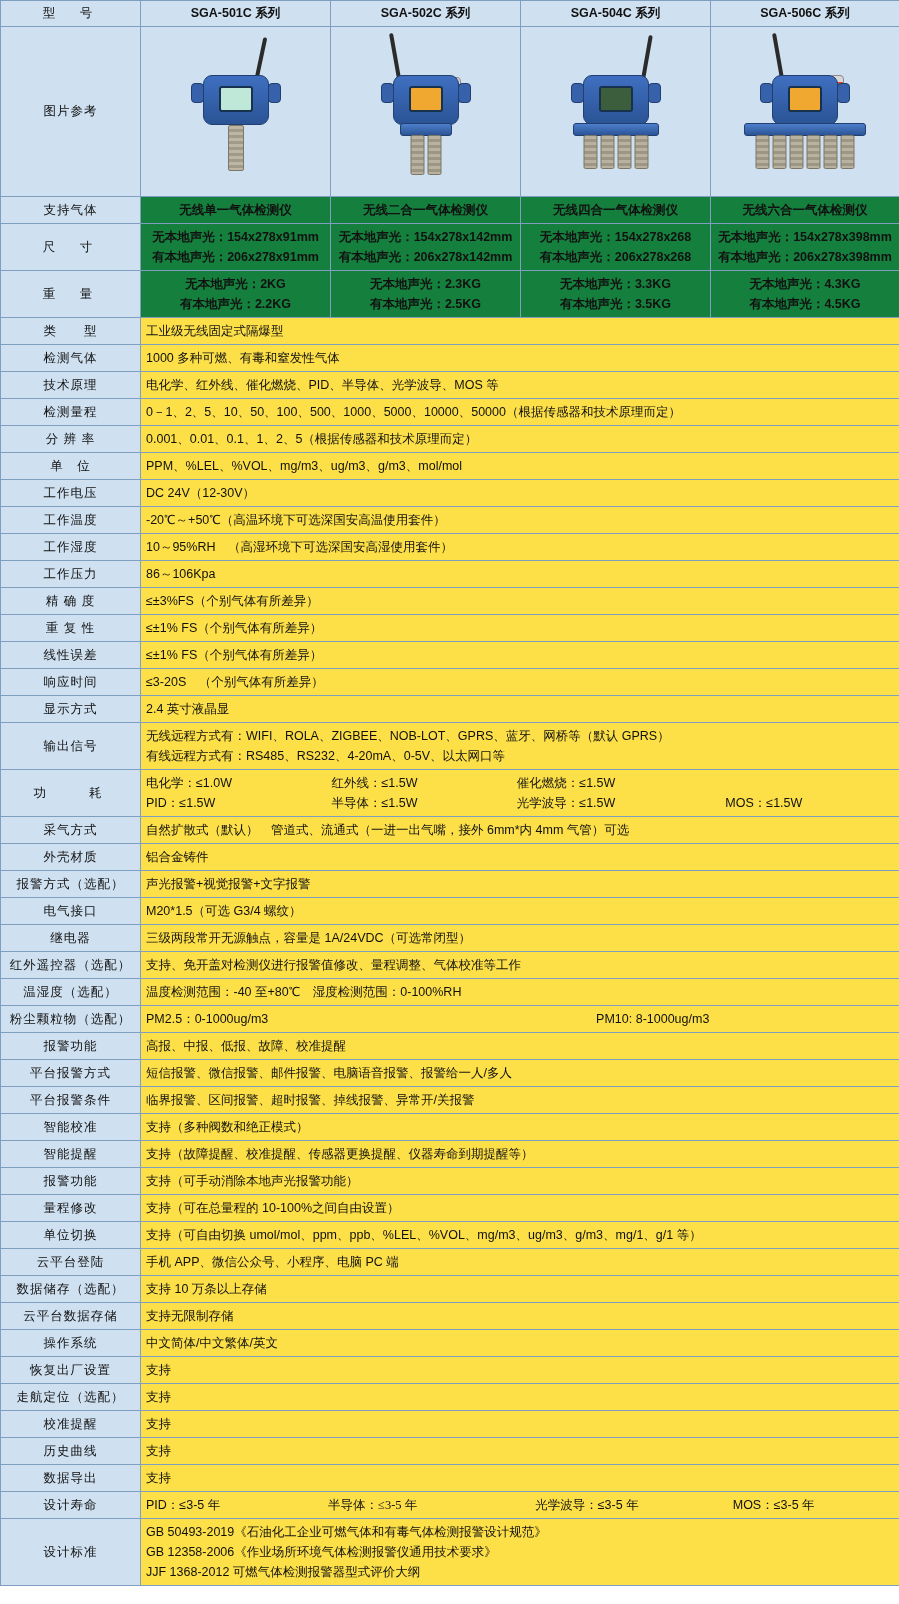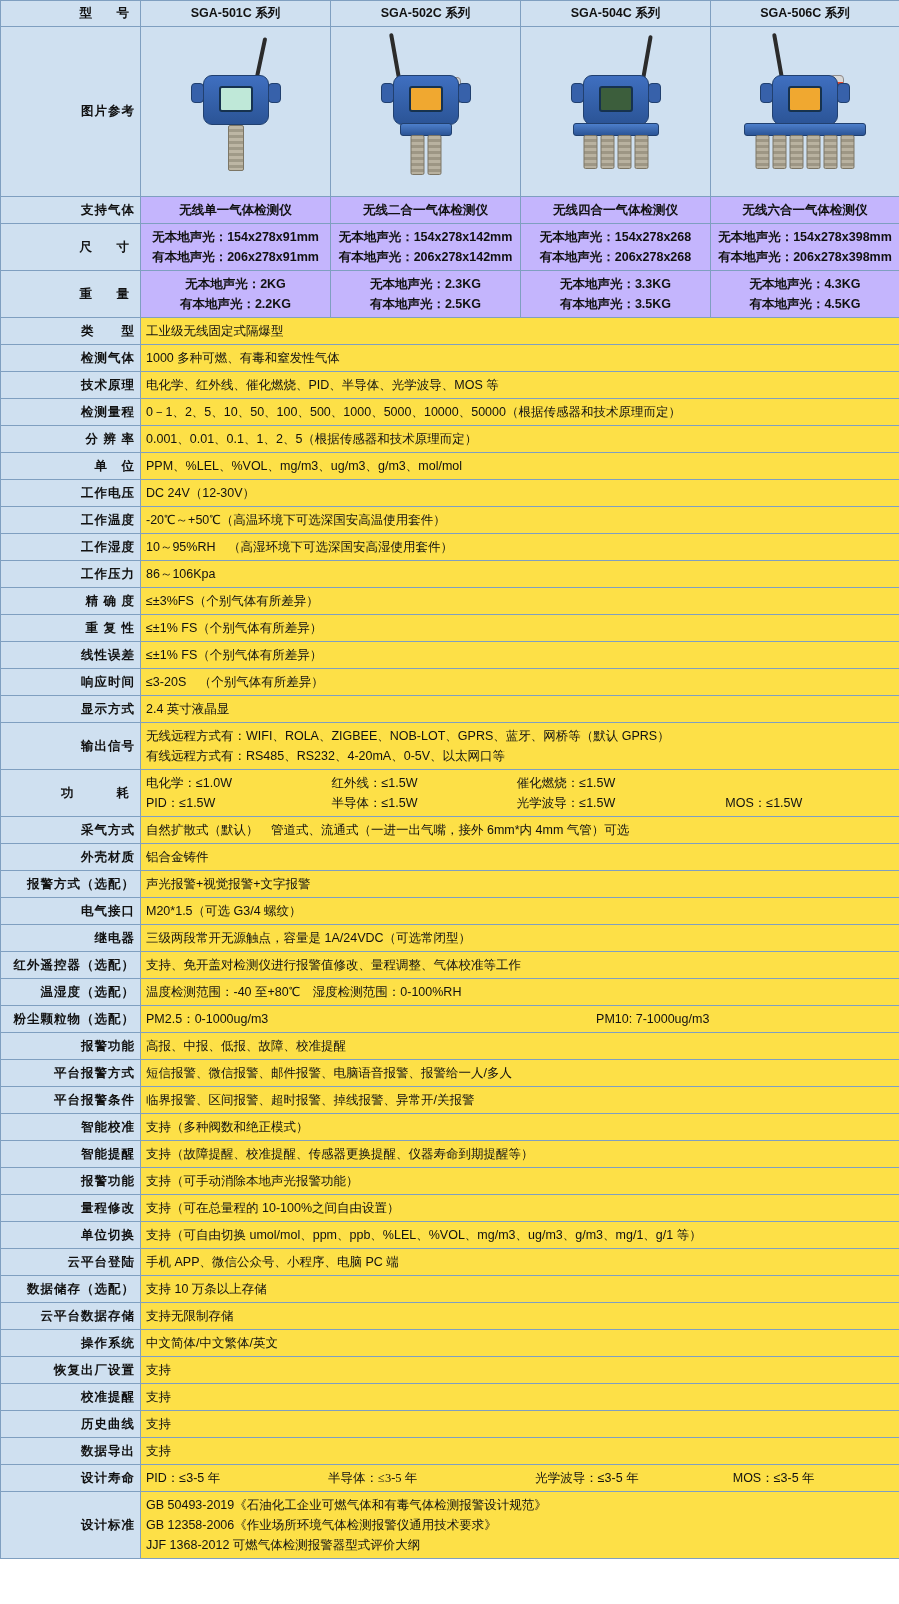--- a/index.html
+++ b/index.html
@@ -23,36 +23,36 @@
     border: 1px solid #7f9fc0;
     font-size: 12.5px;
     color: #111111;
     padding: 3px 5px;
     vertical-align: middle;
   }
   
   td.lbl {
     width: 140px;
     background: #cfe0f0;
-    text-align: right;
-    font-weight: bold;
+    text-align: center;
+    font-weight: normal;
     letter-spacing: 1px;
     color: #111;
   }
   td.lbl.sp { letter-spacing: 6px; }
   
   td.modelhdr {
     background: #cfe0f0;
     text-align: center;
     font-weight: bold;
     height: 26px;
     font-size: 12.5px;
   }
   td.valcell {
-    background: #c4b5fd;
+    background: #15803d;
     text-align: center;
     font-weight: bold;
     font-size: 12px;
     line-height: 20px;
   }
   td.val {
     background: #fde047;
     text-align: left;
     font-size: 12.5px;
     line-height: 20px;
@@ -421,21 +421,21 @@
     <td class="lbl">温湿度（选配）</td>
     <td class="val" colspan="4">温度检测范围：-40 至+80℃　湿度检测范围：0-100%RH</td>
   </tr>
 
   <tr>
     <td class="lbl">粉尘颗粒物（选配）</td>
     <td class="val" colspan="4">
       <div class="grid2">
               <div class="r">
         <span class="c" style="padding-right:70px;">PM2.5：0-1000ug/m3</span>
-        <span class="c">PM10: 7-1000ug/m3</span>
+        <span class="c">PM10: 8-1000ug/m3</span>
       </div>
             </div>
     </td>
   </tr>
 
   <tr>
     <td class="lbl">报警功能</td>
     <td class="val" colspan="4">高报、中报、低报、故障、校准提醒</td>
   </tr>
   <tr>
@@ -477,20 +477,24 @@
   <tr>
     <td class="lbl">云平台数据存储</td>
     <td class="val" colspan="4">支持无限制存储</td>
   </tr>
   <tr>
     <td class="lbl">操作系统</td>
     <td class="val" colspan="4">中文简体/中文繁体/英文</td>
   </tr>
   <tr>
     <td class="lbl">恢复出厂设置</td>
+    <td class="val" colspan="4">支持</td>
+  </tr>
+  <tr>
+    <td class="lbl">走航定位（选配）</td>
     <td class="val" colspan="4">支持</td>
   </tr>
   <tr>
     <td class="lbl">校准提醒</td>
     <td class="val" colspan="4">支持</td>
   </tr>
   <tr>
     <td class="lbl">历史曲线</td>
     <td class="val" colspan="4">支持</td>
   </tr>

